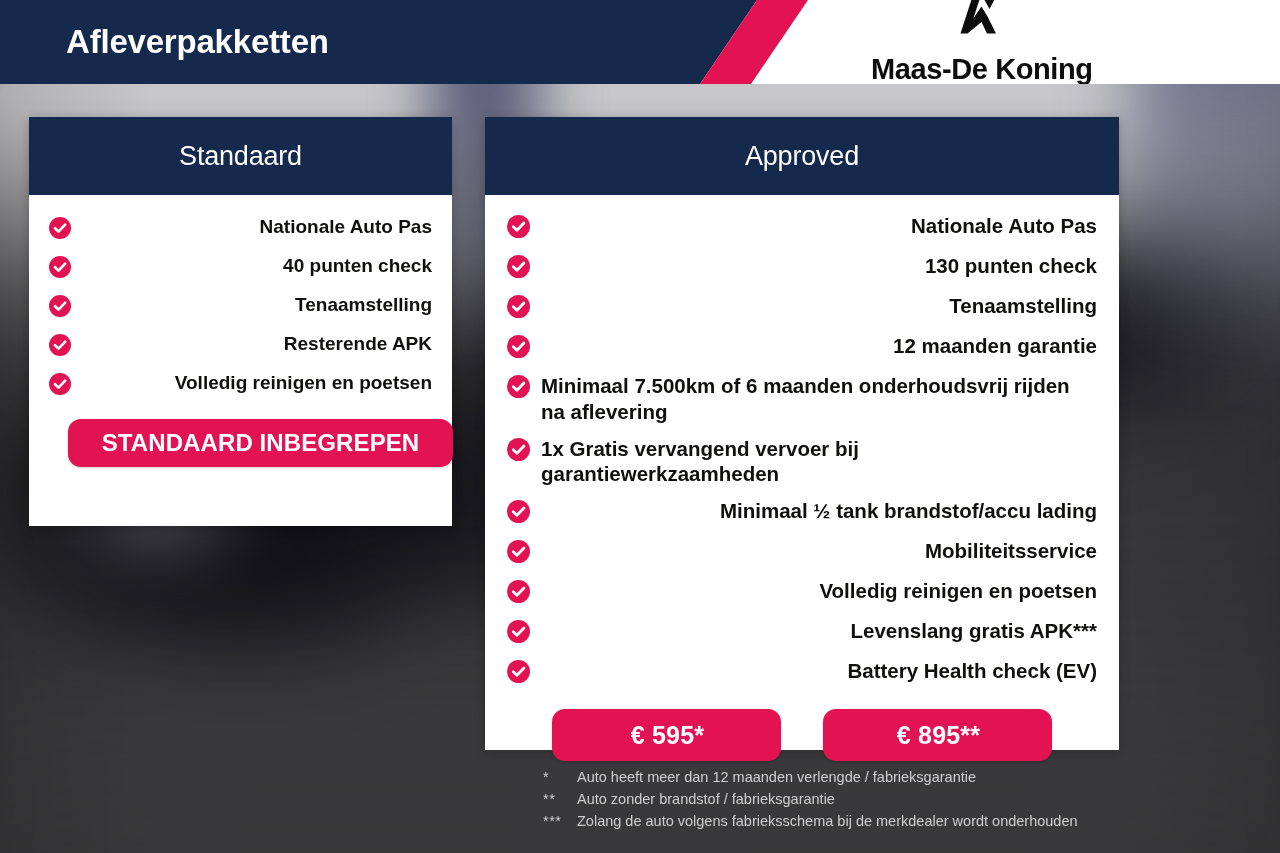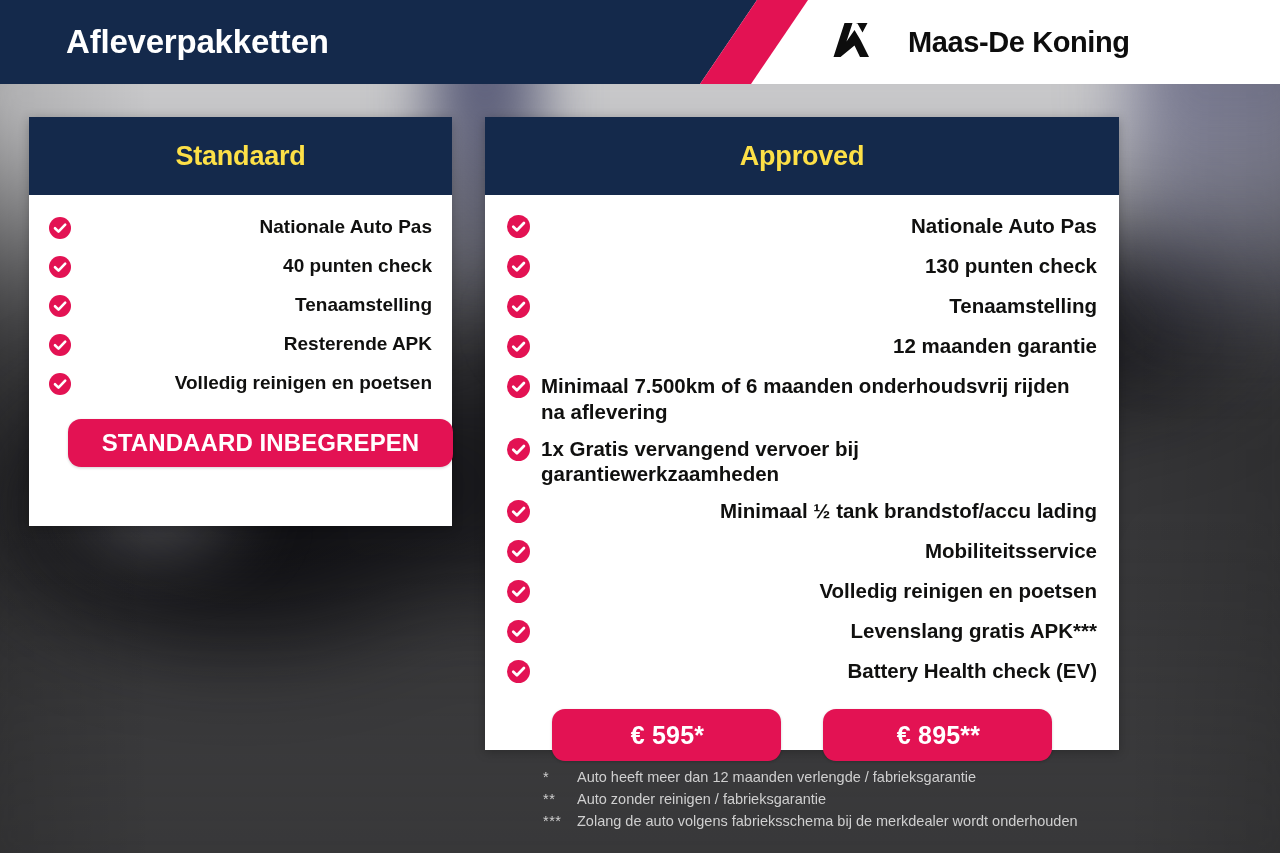--- a/index.html
+++ b/index.html
@@ -114,26 +114,27 @@
     top: 50%;
     transform: translateY(-50%);
     color: #ffffff;
     font-size: 33px;
     font-weight: bold;
     letter-spacing: -0.2px;
     white-space: nowrap;
   }
   .hdr-brand {
     position: absolute;
-    left: 833px;
+    left: 871px;
     top: 50%;
     transform: translateY(-50%);
     display: flex;
     align-items: center;
-    gap: 31px;
+    gap: 14px;
+    flex-direction: column;
   }
   .brand-mark { display: block; }
   .brand-name {
     color: #0d0d0d;
     font-size: 29px;
     font-weight: bold;
     letter-spacing: -0.4px;
     white-space: nowrap;
   }
 
@@ -148,23 +149,23 @@
   .card-app { left: 485px; top: 117px; width: 634px; height: 633px; }
 
   .card-head {
     background: #14294b;
     height: 78px;
     display: flex;
     align-items: center;
     justify-content: center;
   }
   .card-head-title {
-    color: #fde047;
+    color: #ffffff;
     font-size: 27px;
-    font-weight: bold;
+    font-weight: normal;
     letter-spacing: -0.2px;
   }
   .card-body {
     padding: 20px 20px 0 20px;
   }
 
   .feature-list {
     list-style: none;
     margin: 0;
     padding: 0;
@@ -447,21 +448,21 @@
     </div>
   </div>
 
   <div class="footnotes">
     <div class="footnote">
       <span class="fn-mark">*</span>
       <span class="fn-text">Auto heeft meer dan 12 maanden verlengde / fabrieksgarantie</span>
     </div>
     <div class="footnote">
       <span class="fn-mark">**</span>
-      <span class="fn-text">Auto zonder reinigen / fabrieksgarantie</span>
+      <span class="fn-text">Auto zonder brandstof / fabrieksgarantie</span>
     </div>
     <div class="footnote">
       <span class="fn-mark">***</span>
       <span class="fn-text">Zolang de auto volgens fabrieksschema bij de merkdealer wordt onderhouden</span>
     </div>
   </div>
 
 </div>
 
 </body></html>

